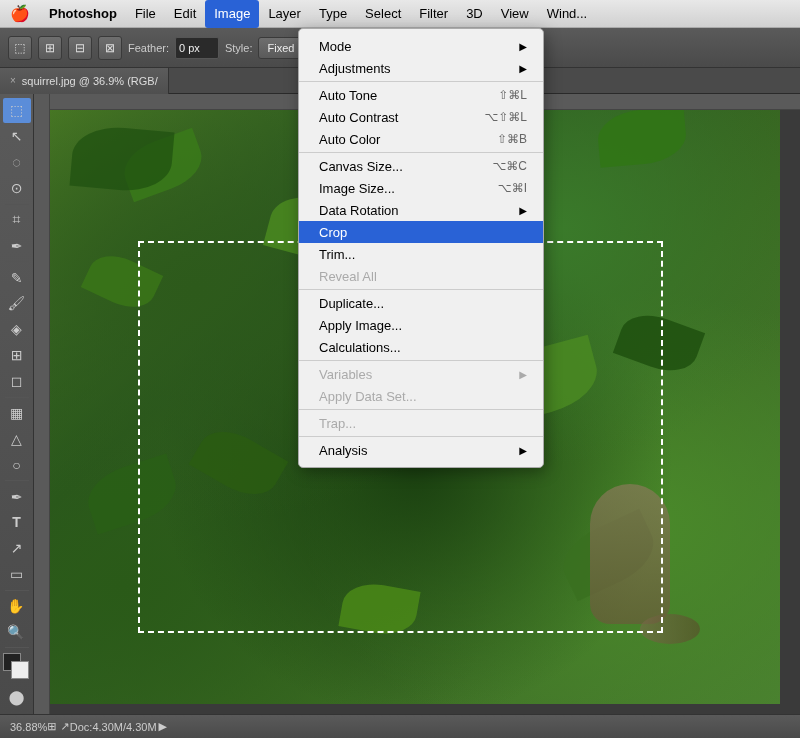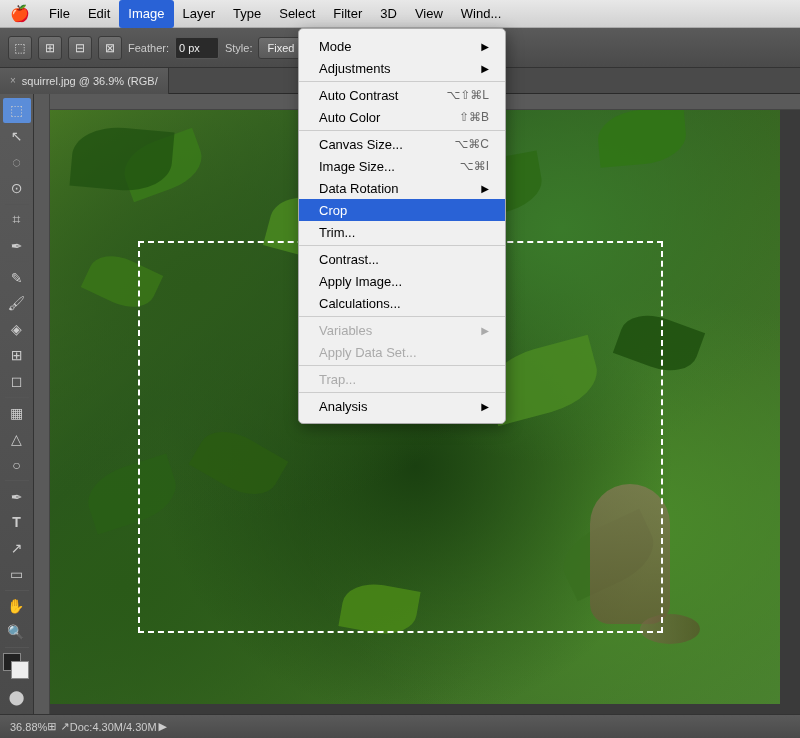--- a/index.html
+++ b/index.html
@@ -233,21 +233,21 @@
       position: absolute;
       border-radius: 50% 0 50% 0;
       opacity: 0.85;
     }
 
     
     #dropdown-menu {
       position: absolute;
       top: 28px;
       left: 298px;
-      width: 208px;
+      width: 246px;
       background: #f0f0f0;
       border: 1px solid #aaa;
       border-radius: 5px;
       box-shadow: 2px 4px 15px rgba(0,0,0,0.35);
       z-index: 1000;
       padding: 4px 0;
     }
     .menu-section {
       padding: 2px 0;
       border-bottom: 1px solid #ccc;
@@ -317,20 +317,21 @@
       bottom: 0;
       background: #5a5a5a;
       border-right: 1px solid #444;
     }
   </style>
 </head>
 <body>
 
 <div id="menubar">
   <div class="apple-logo">🍎</div>
+  <div class="menu-item app-name">Photoshop</div>
   <div class="menu-item">File</div>
   <div class="menu-item">Edit</div>
   <div class="menu-item active">Image</div>
   <div class="menu-item">Layer</div>
   <div class="menu-item">Type</div>
   <div class="menu-item">Select</div>
   <div class="menu-item">Filter</div>
   <div class="menu-item">3D</div>
   <div class="menu-item">View</div>
   <div class="menu-item">Wind...</div>
@@ -434,20 +435,24 @@
       <span class="submenu-arrow">▶</span>
     </div>
     <div class="dropdown-item">
       <span>Adjustments</span>
       <span class="submenu-arrow">▶</span>
     </div>
   </div>
 
   <div class="menu-section">
     <div class="dropdown-item">
+      <span>Auto Tone</span>
+      <span class="shortcut">⇧⌘L</span>
+    </div>
+    <div class="dropdown-item">
       <span>Auto Contrast</span>
       <span class="shortcut">⌥⇧⌘L</span>
     </div>
     <div class="dropdown-item">
       <span>Auto Color</span>
       <span class="shortcut">⇧⌘B</span>
     </div>
   </div>
 
   <div class="menu-section">
@@ -463,25 +468,28 @@
       <span>Data Rotation</span>
       <span class="submenu-arrow">▶</span>
     </div>
     <div class="dropdown-item highlighted">
       <span>Crop</span>
       <span></span>
     </div>
     <div class="dropdown-item">
       <span>Trim...</span>
     </div>
-  </div>
-
-  <div class="menu-section">
-    <div class="dropdown-item">
-      <span>Contrast...</span>
+    <div class="dropdown-item disabled">
+      <span>Reveal All</span>
+    </div>
+  </div>
+
+  <div class="menu-section">
+    <div class="dropdown-item">
+      <span>Duplicate...</span>
     </div>
     <div class="dropdown-item">
       <span>Apply Image...</span>
     </div>
     <div class="dropdown-item">
       <span>Calculations...</span>
     </div>
   </div>
 
   <div class="menu-section">

